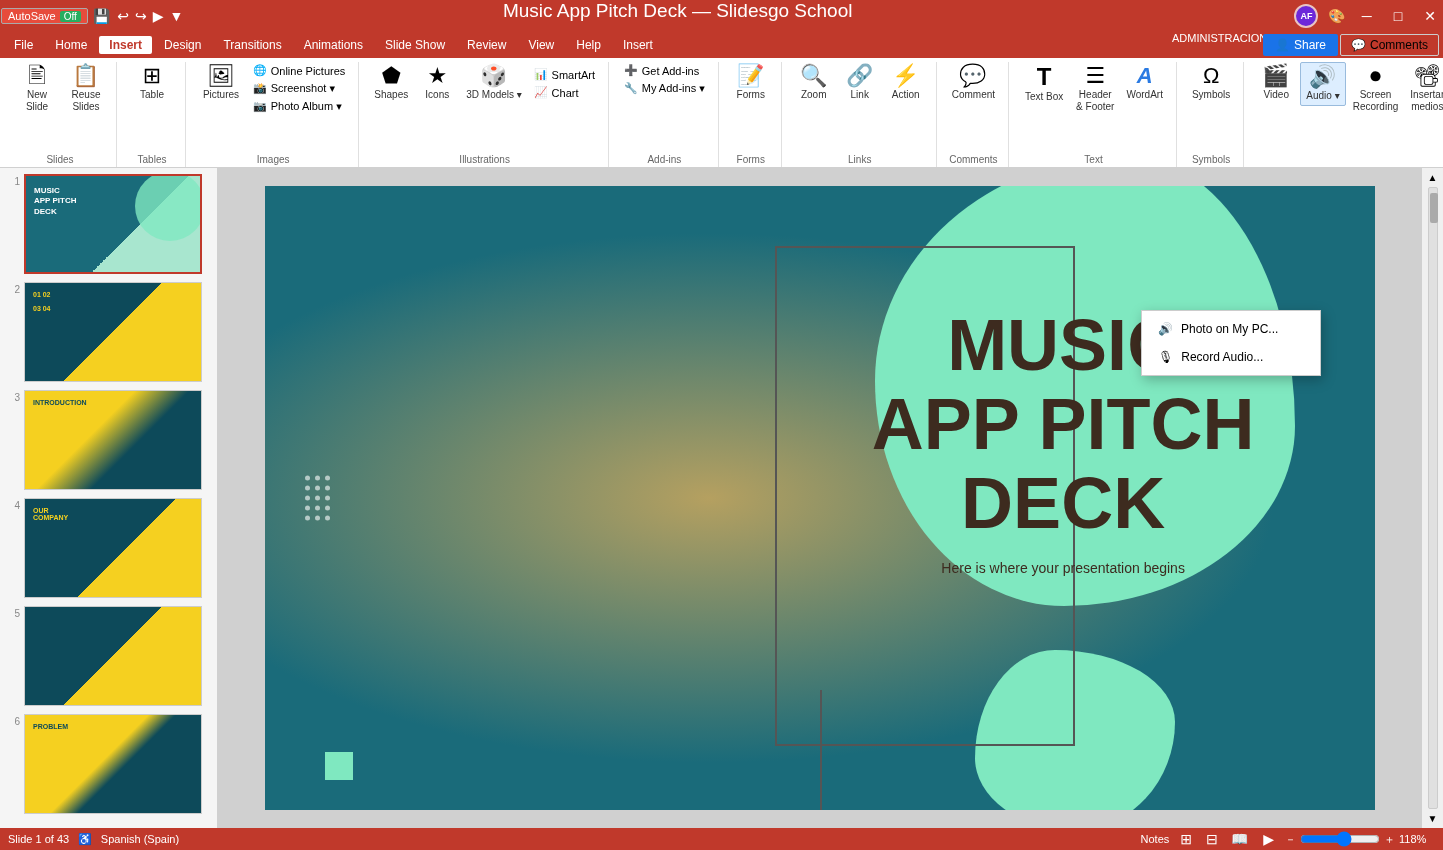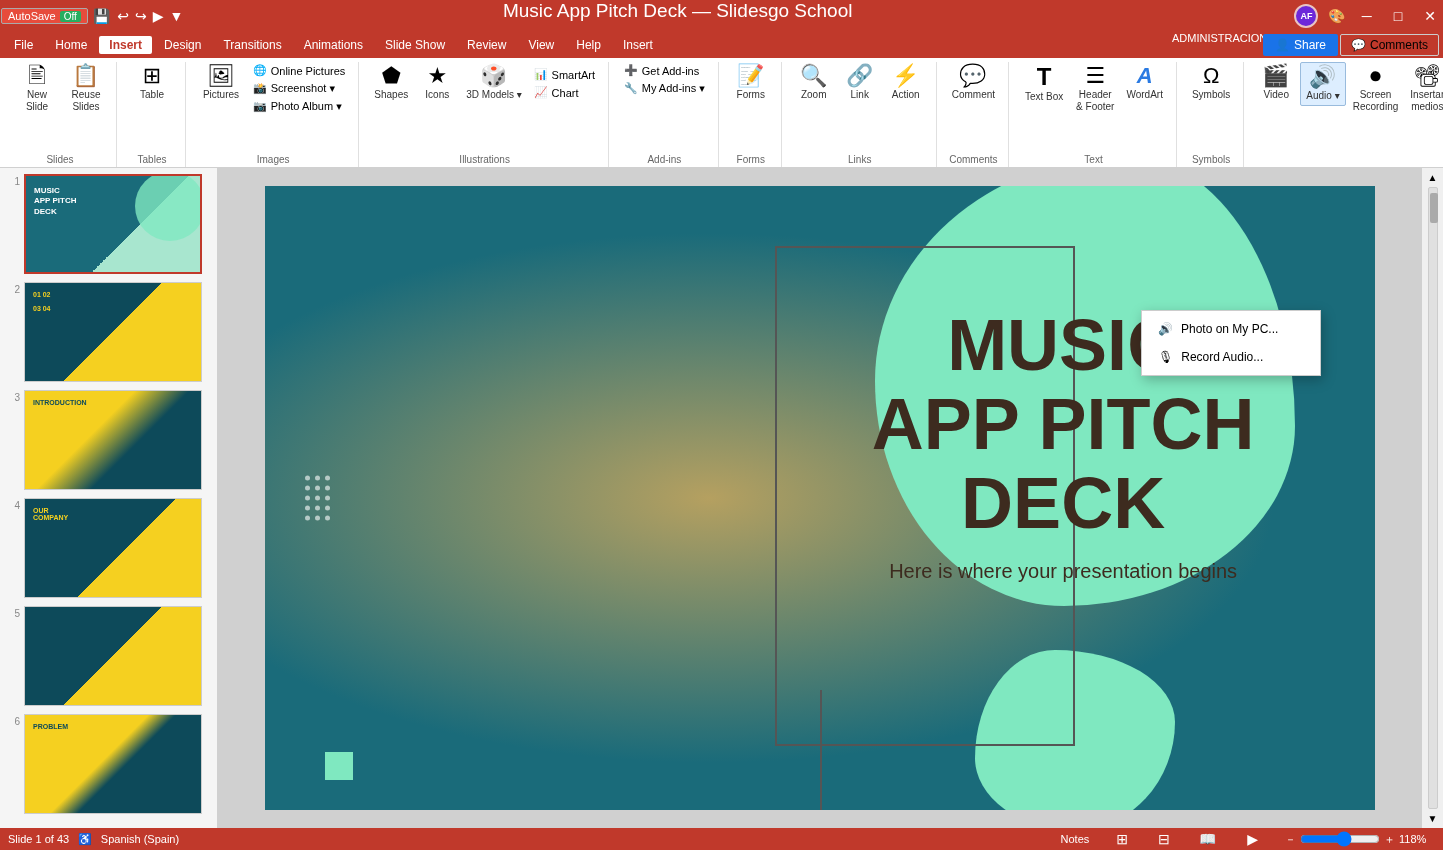--- a/index.html
+++ b/index.html
@@ -237,21 +237,21 @@
     }
     .slide-title {
       font-size: 72px;
       font-weight: 900;
       color: #3d2b1f;
       line-height: 1.1;
       text-transform: uppercase;
       font-family: 'Arial Black', Arial, sans-serif;
     }
     .slide-subtitle {
-      font-size: 20px;
+      font-size: 14px;
       color: #3d2b1f;
       margin-top: 16px;
     }
     .slide-dots {
       position: absolute;
       left: 40px;
       top: 50%;
       transform: translateY(-50%);
       z-index: 3;
       display: flex;
@@ -301,21 +301,21 @@
       height: 22px;
       background: #c0392b;
       display: flex;
       align-items: center;
       justify-content: space-between;
       padding: 0 8px;
       color: white;
       font-size: 11px;
     }
     .status-left { display: flex; gap: 9px; align-items: center; }
-    .status-right { display: flex; gap: 24px; align-items: center; }
+    .status-right { display: flex; gap: 8px; align-items: center; }
     .view-btn { cursor: pointer; font-size: 14px; padding: 1px 3px; }
     .zoom-control { display: flex; align-items: center; gap: 4px; }
 
     
     .audio-dropdown {
       position: absolute;
       top: 142px;
       right: 100px;
       background: white;
       border: 1px solid #ccc;

